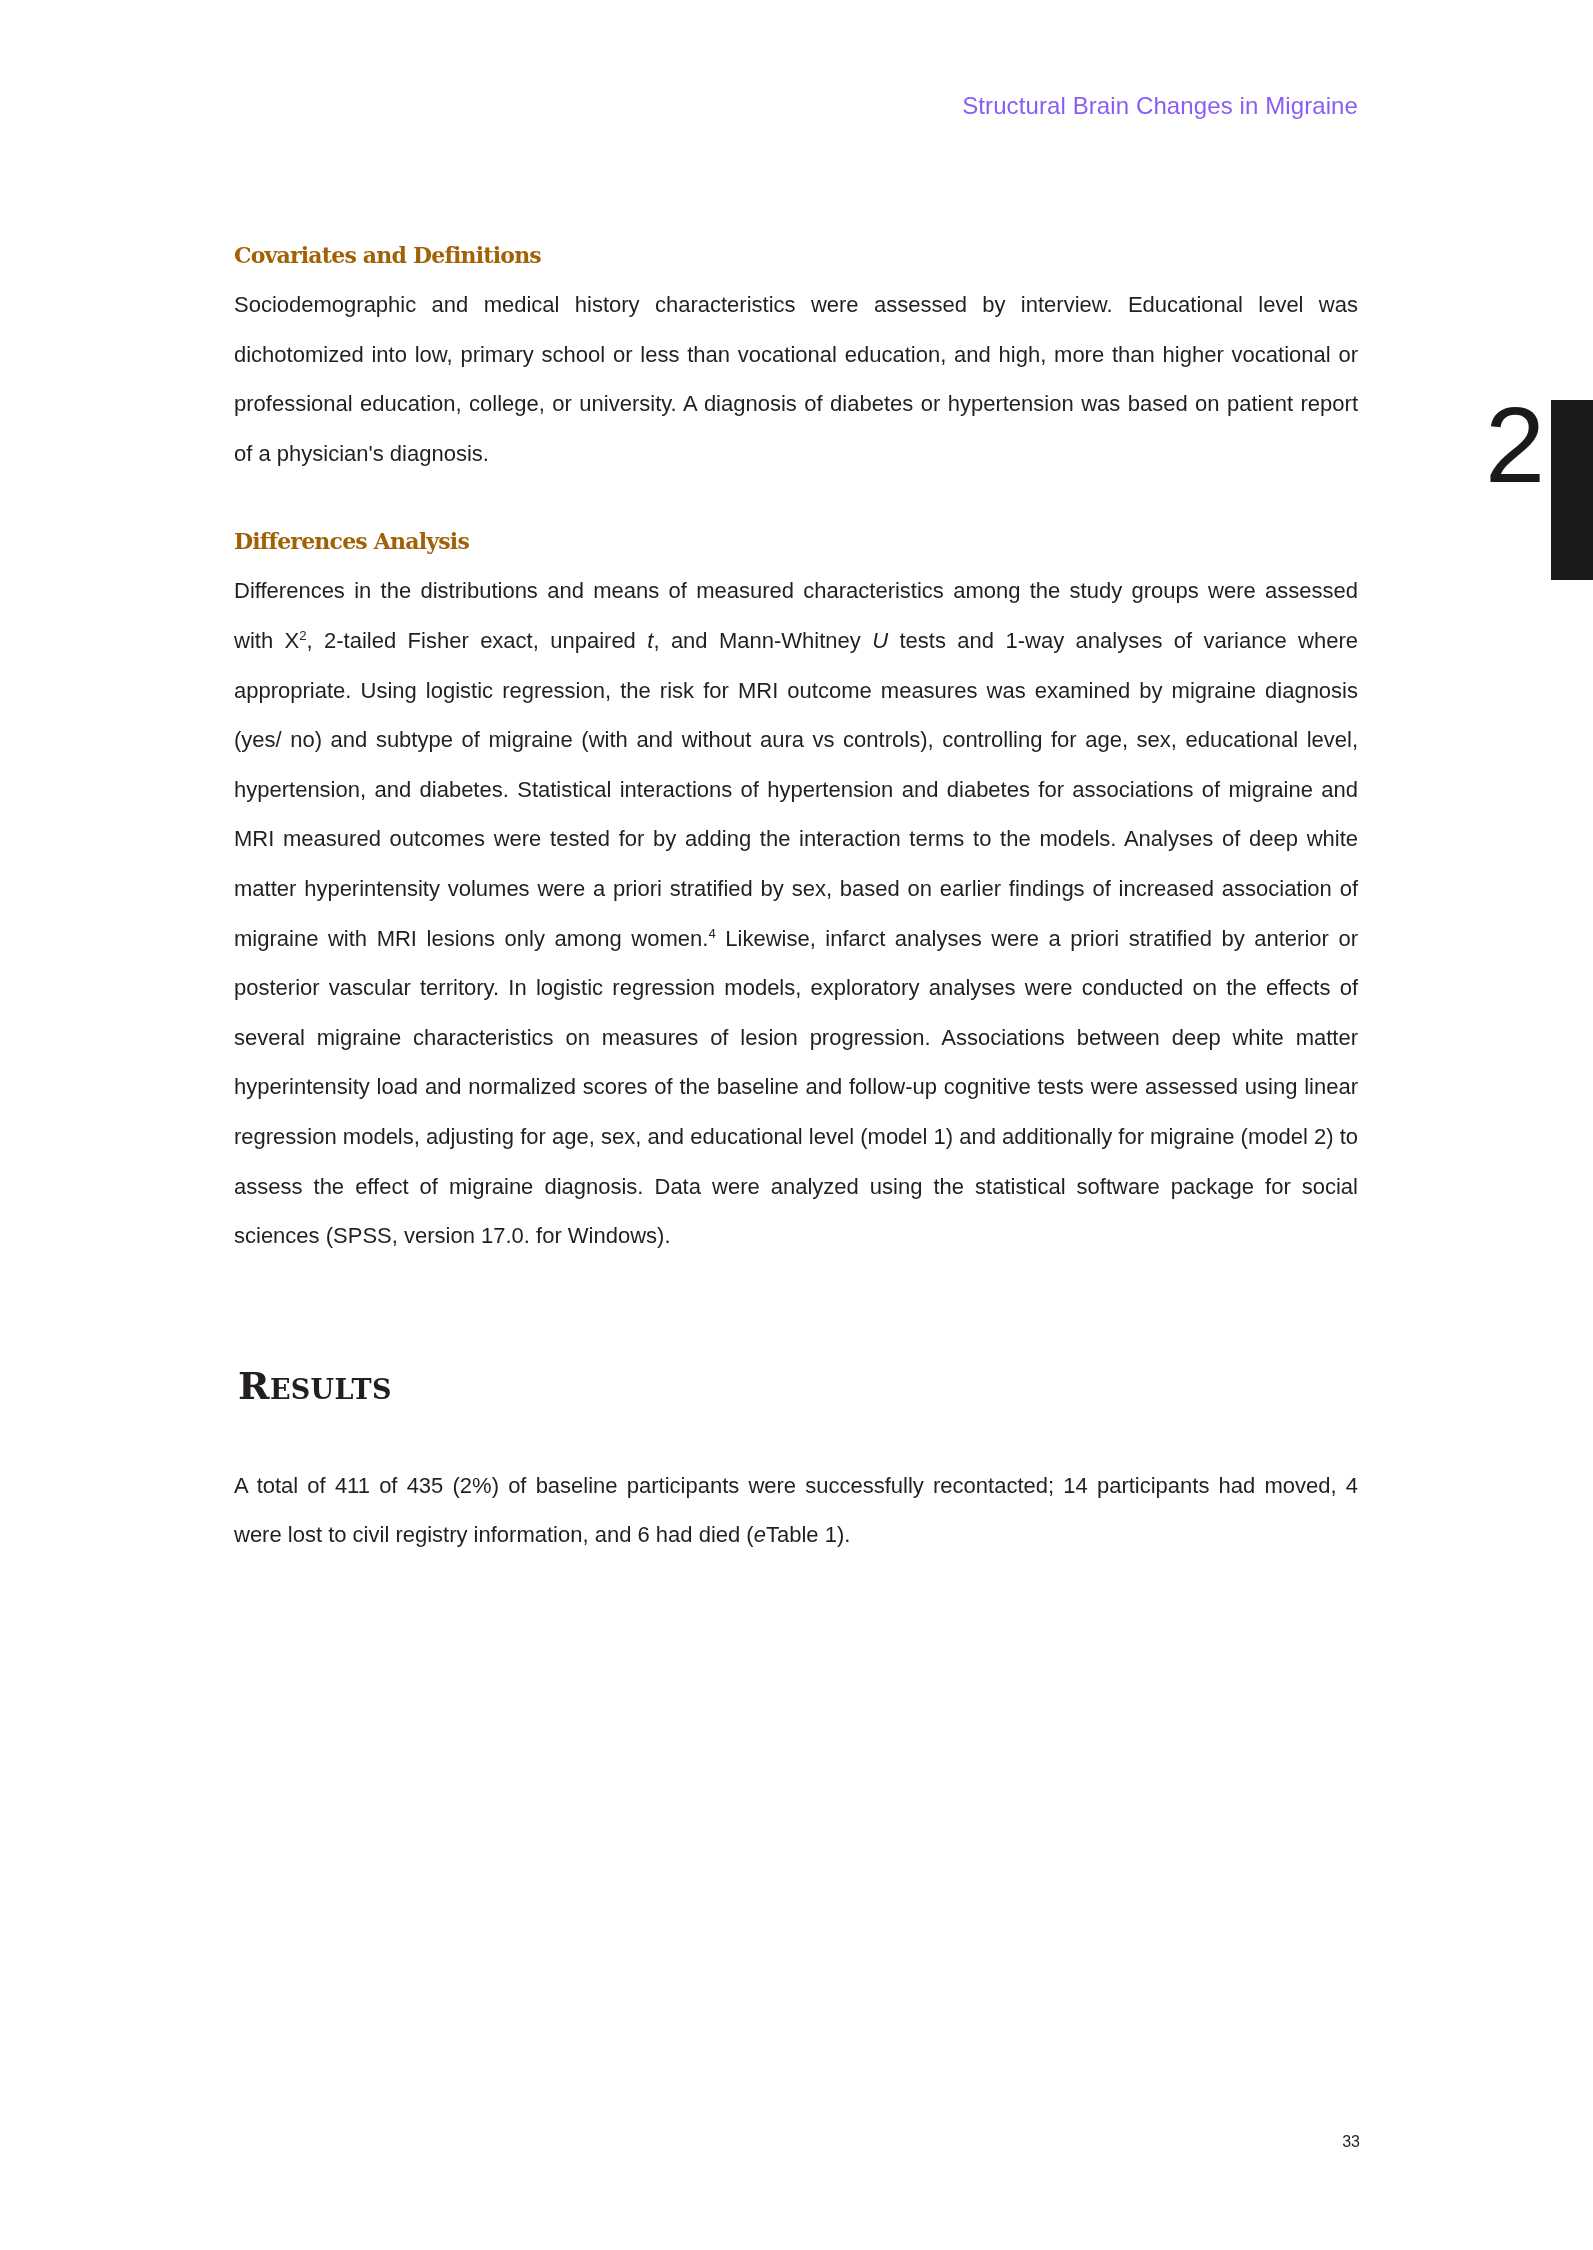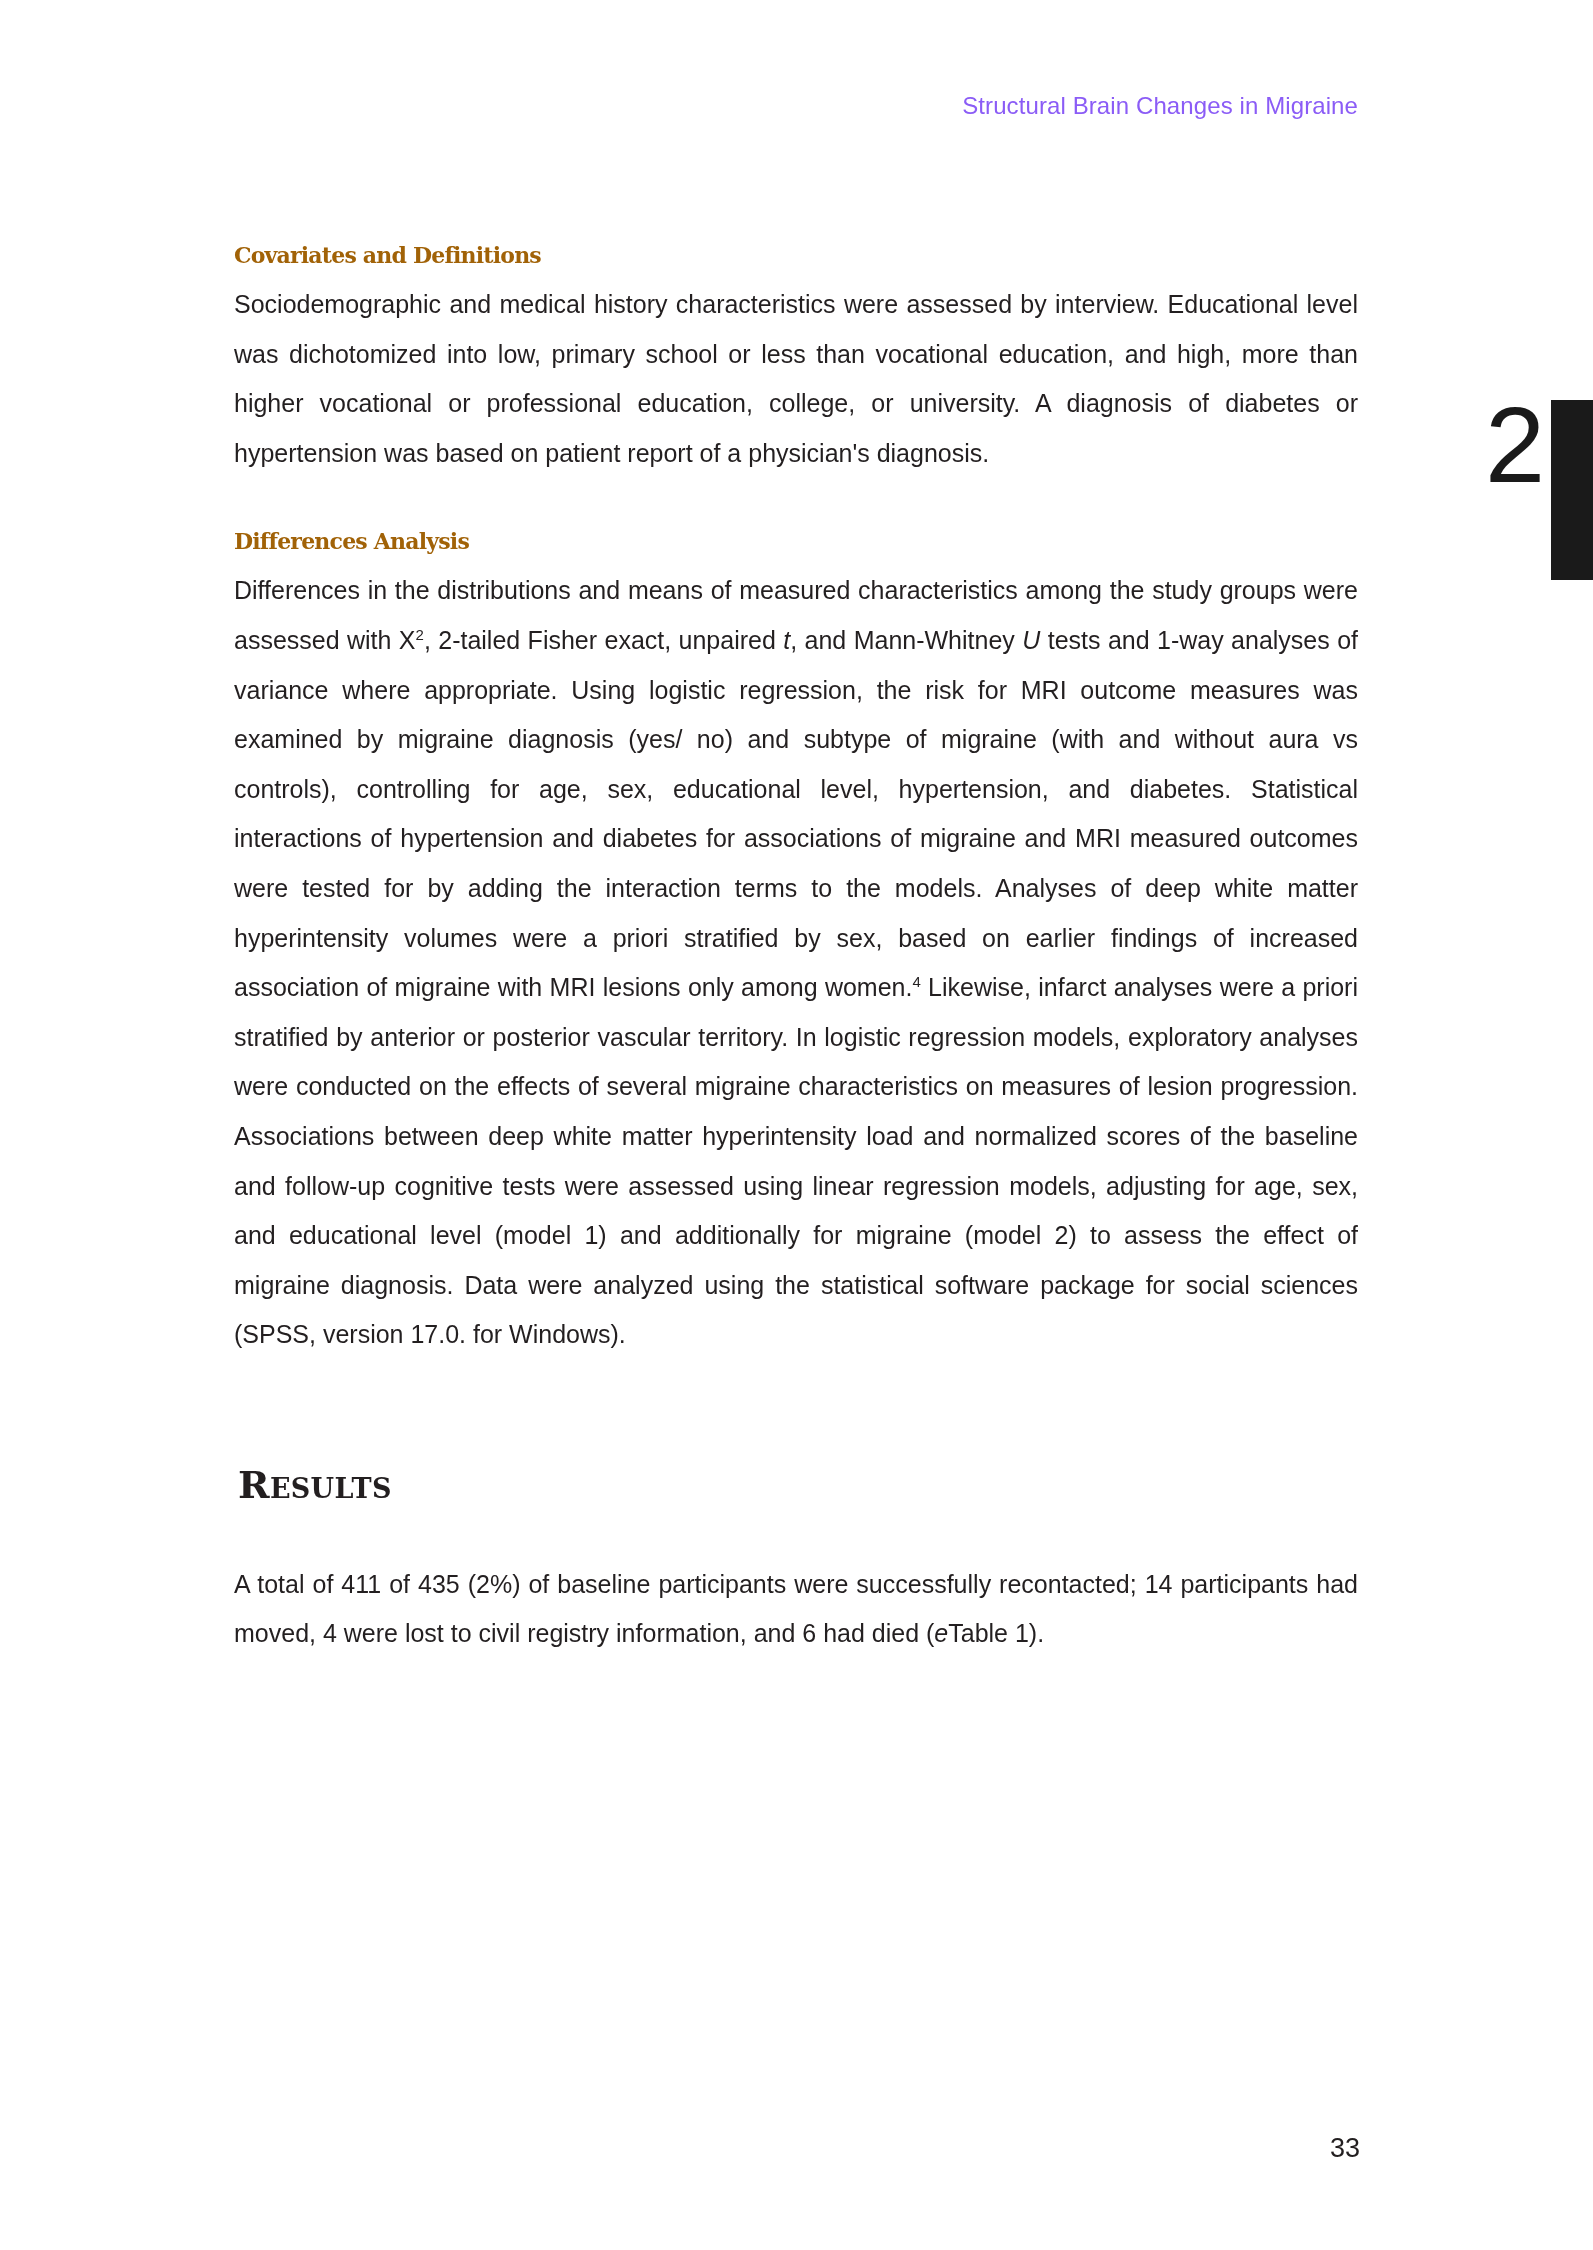--- a/index.html
+++ b/index.html
@@ -51,21 +51,21 @@
       font-family: "DejaVu Serif", serif;
       font-weight: bold;
       font-size: 22px;
       line-height: 50px;
       margin: 0;
       letter-spacing: -0.8px;
       color: #a16207;
     }
     .para {
       font-family: "Liberation Sans", sans-serif;
-      font-size: 25px;
+      font-size: 22px;
       line-height: 49.6px;
       margin: 0;
       text-align: justify;
       color: #231f20;
     }
     .gap-small { height: 38px; }
     .gap-large { height: 96px; }
     .gap-mid { height: 46px; }
     .section-head {
       font-family: "DejaVu Serif", serif;
@@ -75,21 +75,21 @@
       margin: 4px;
       font-variant: small-caps;
       letter-spacing: 0.3px;
       color: #231f20;
     }
     .page-number {
       position: absolute;
       top: 2133px;
       right: 233px;
       font-family: "Liberation Sans", sans-serif;
-      font-size: 27px;
+      font-size: 16px;
       color: #231f20;
       margin-left: 29px;
     }
     sup { font-size: 0.6em; line-height: 0; }
     em { font-style: italic; }
   </style>
 </head>
 <body>
 
 <div class="running-header">Structural Brain Changes in Migraine</div>

